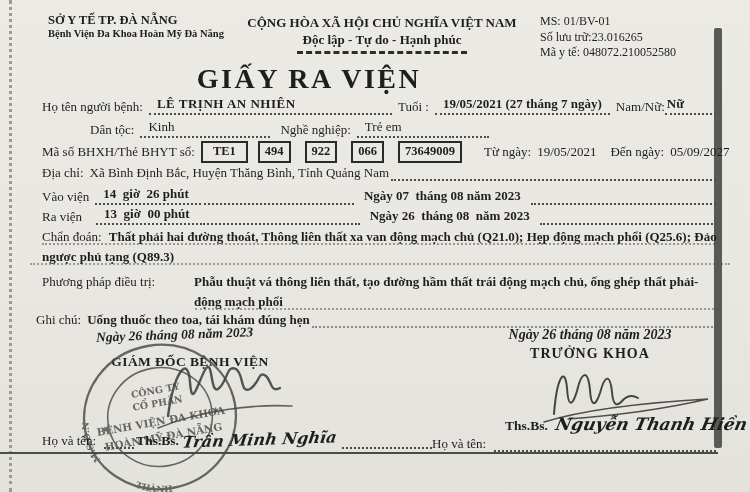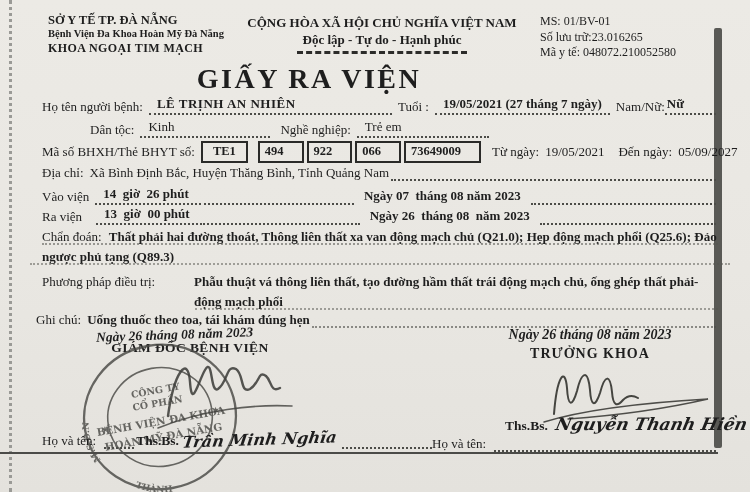--- a/index.html
+++ b/index.html
@@ -30,27 +30,27 @@
   .hdr-left .l2 { font-weight:bold; font-size:10.5px; }
   .hdr-left .l3 { font-weight:bold; font-size:12px; letter-spacing:.4px; }
   .hdr-center { left:232px; top:15px; width:300px; text-align:center; line-height:1.3; }
   .hdr-center .l1 { font-weight:bold; font-size:13px; }
   .hdr-center .l2 { font-weight:bold; font-size:13px; }
   .hdr-center .divider { width:170px; margin:2px auto 0; border-top:3px dashed #2c2c2a; }
   .hdr-right { left:540px; top:14px; width:200px; font-size:12px; line-height:1.3; }
 
   .doc-title { left:0; top:63px; width:618px; text-align:center; font-size:28px; font-weight:bold; letter-spacing:2.5px; }
 
-  .ins-box { display:inline-block; border:2px solid #2a2a28; padding:0 18px 1px 5px; font-size:12.5px; font-weight:bold; margin-right:3px; line-height:17px; }
+  .ins-box { display:inline-block; border:2px solid #2a2a28; padding:0 5px 1px 5px; font-size:12.5px; font-weight:bold; margin-right:14px; line-height:17px; }
   .ins-box.first { margin-right:10px; padding:0 10px 1px 10px; }
 
   .wrapblock { position:absolute; font-size:13px; line-height:1.55; }
 
   .sig-date-l { left:96px; top:327px; font-size:13.5px; font-style:italic; font-weight:bold; transform:rotate(-2deg); }
-  .sig-title-l { left:55px; top:340px; width:270px; text-align:center; font-weight:bold; font-size:13.5px; letter-spacing:.4px; }
+  .sig-title-l { left:55px; top:354px; width:270px; text-align:center; font-weight:bold; font-size:13.5px; letter-spacing:.4px; }
   .sig-date-r { left:445px; top:327px; width:290px; text-align:center; font-size:14px; font-style:italic; font-weight:bold; }
   .sig-title-r { left:445px; top:346px; width:290px; text-align:center; font-weight:bold; font-size:14px; letter-spacing:1px; }
 
   .script { font-family:"DejaVu Serif","Liberation Serif",serif; font-style:italic; font-weight:bold; }
   .name-row-l { left:42px; top:430px; width:400px; }
   .name-l { font-size:16px; transform:skewX(-10deg) rotate(-2deg); display:inline-block; padding:0 4px; }
   .prefix { font-size:13.5px; font-weight:bold; }
   .name-line-r { position:absolute; left:505px; top:414px; font-size:16px; white-space:nowrap; }
   .name-r { font-size:17px; display:inline-block; transform:skewX(-12deg); padding-left:4px; }
   .name-row-r { left:432px; top:436px; width:286px; }
@@ -63,21 +63,20 @@
 
 <div class="page">
 
   <div class="edge-left"></div>
   <div class="edge-right"></div>
   <div class="edge-bottom"></div>
 
   <div class="abs hdr-left">
     <div class="l1">SỞ Y TẾ TP. ĐÀ NẴNG</div>
     <div class="l2">Bệnh Viện Đa Khoa Hoàn Mỹ Đà Nẵng</div>
-    <div class="l3">KHOA NGOẠI TIM MẠCH</div>
   </div>
 
   <div class="abs hdr-center">
     <div class="l1">CỘNG HÒA XÃ HỘI CHỦ NGHĨA VIỆT NAM</div>
     <div class="l2">Độc lập - Tự do - Hạnh phúc</div>
     <div class="divider"></div>
   </div>
 
   <div class="abs hdr-right">
     <div>MS: 01/BV-01</div>

